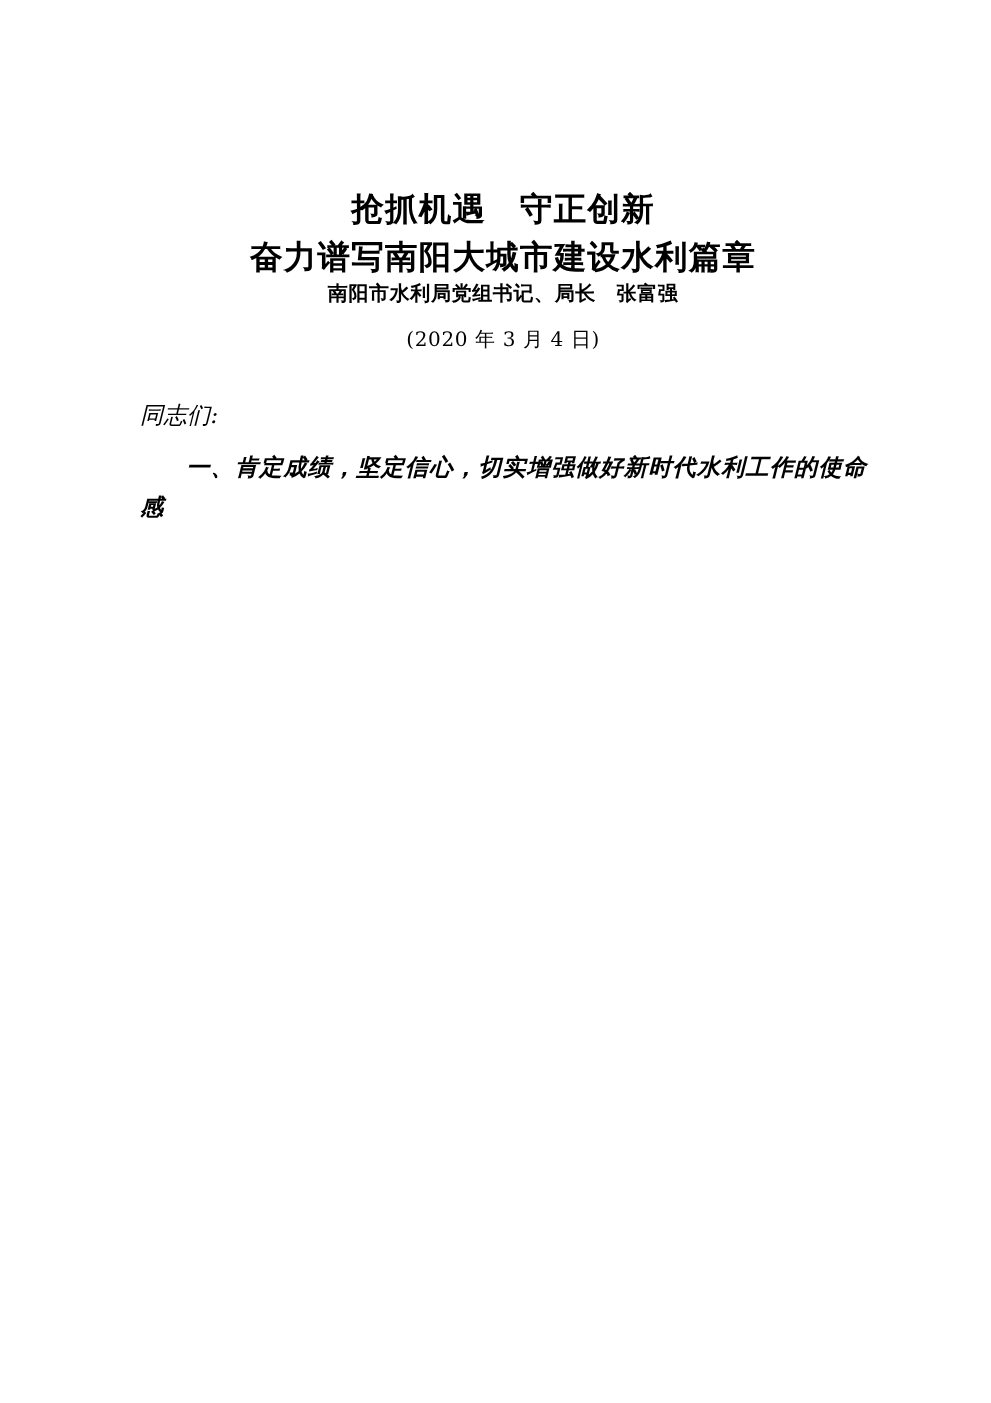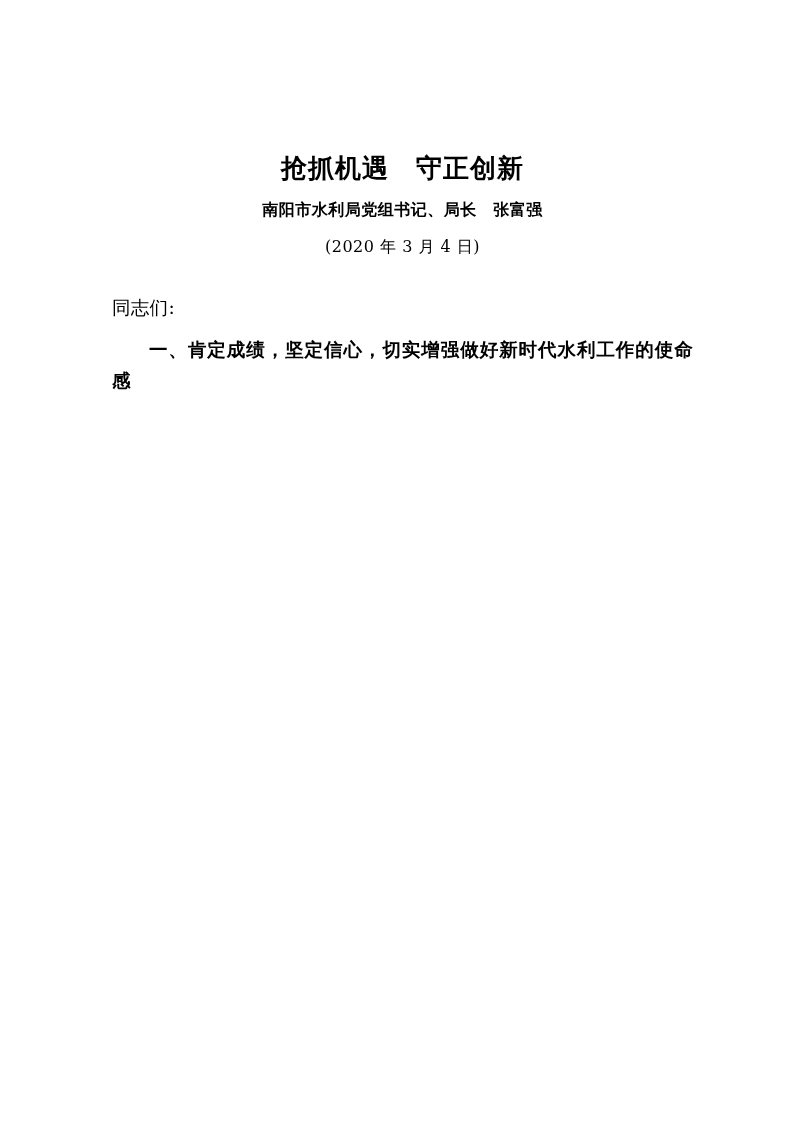--- a/index.html
+++ b/index.html
@@ -28,40 +28,40 @@
     line-height: 1.45;
     letter-spacing: 1px;
   }
   .doc-title .line2 {
     display: block;
   }
   .byline {
     text-align: center;
     font-weight: bold;
     font-size: 16px;
-    margin-top: 12px;
     letter-spacing: 0.5px;
   }
   .dateline {
     text-align: center;
     font-weight: normal;
     font-size: 16px;
     margin-top: 16px;
     letter-spacing: 0.5px;
   }
   .body-block {
     margin-top: 34px;
   }
   p.para {
     font-size: 18.5px;
     line-height: 1.72;
     margin: 0 0 2px 0;
     text-align: justify;
     text-justify: inter-ideograph;
     letter-spacing: 0.3px;
+    font-style: italic;
   }
   p.salutation {
     text-indent: 0;
   }
   p.indent {
     text-indent: 2em;
   }
   p.heading {
     text-indent: 2em;
     font-weight: bold;
@@ -71,20 +71,21 @@
     margin-top: 10px;
   }
 </style>
 </head>
 <body>
 
 <div class="page">
 
   <div class="doc-title">
     <span class="line1">抢抓机遇　守正创新</span>
+    <span class="line2">奋力谱写南阳大城市建设水利篇章</span>
   </div>
 
   <div class="byline">南阳市水利局党组书记、局长　张富强</div>
 
   <div class="dateline">(2020 年 3 月 4 日)</div>
 
   <div class="body-block">
 
     <p class="para salutation">同志们:</p>
 

